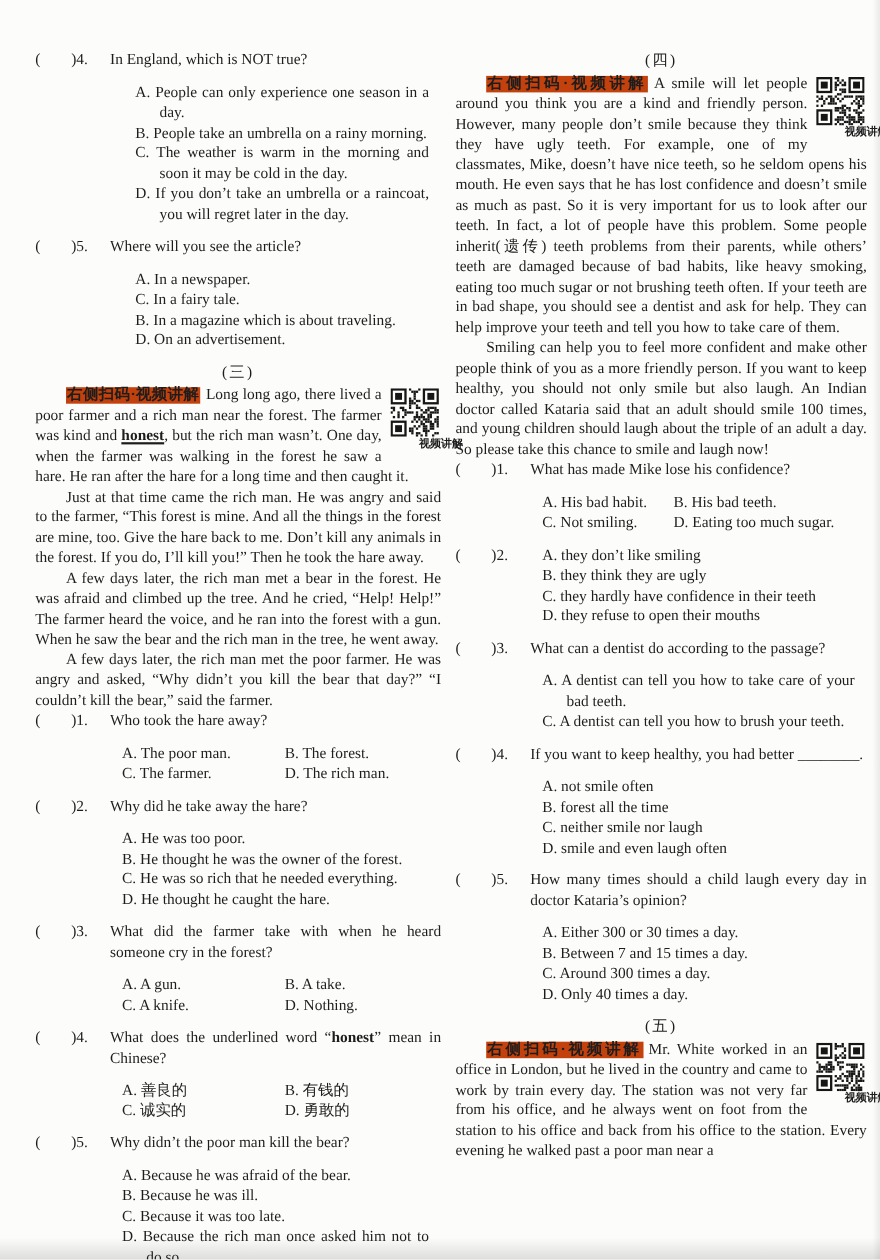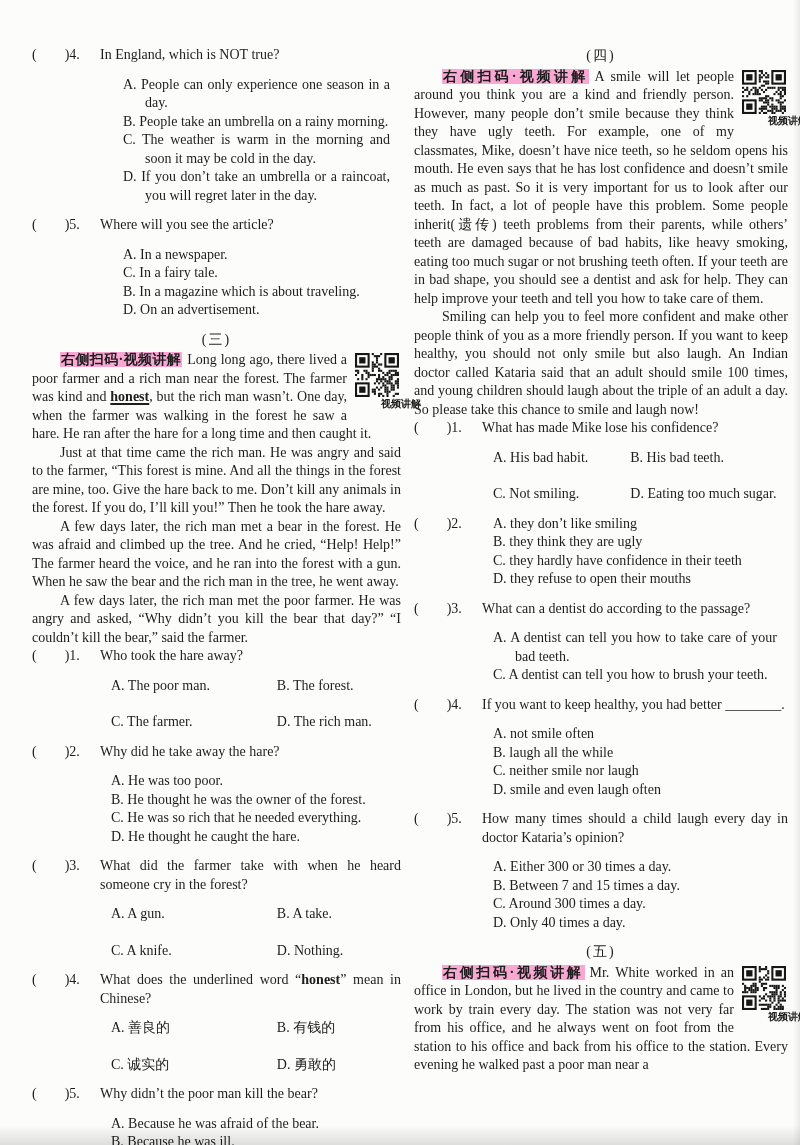--- a/index.html
+++ b/index.html
@@ -11,32 +11,32 @@
   .page::after{content:'';position:absolute;left:0;right:0;bottom:0;height:20px;
     background:linear-gradient(to bottom,rgba(0,0,0,0),rgba(0,0,0,0.12));pointer-events:none;}
   .page::before{content:'';position:absolute;top:0;bottom:0;right:0;width:7px;
     background:linear-gradient(to right,rgba(0,0,0,0),rgba(0,0,0,0.07));pointer-events:none;}
   .cols{display:flex;align-items:flex-start;padding:46px 12px 0 32px;gap:13px;}
   .col{flex:none;}
   .col-left{width:369px;}
   .col-right{width:374px;}
   .sec-title{text-align:center;margin:1px 0 2px 0;letter-spacing:2px;}
   .para{margin:0;text-align:justify;text-indent:2em;}
-  .scan-label{font-weight:bold;background:#f9a8d4;padding:0 1px;margin-right:5px;}
+  .scan-label{font-weight:bold;background:#c2410c;padding:0 1px;margin-right:5px;}
   .honest{font-weight:bold;text-decoration:underline;text-decoration-thickness:1.5px;text-underline-offset:2px;}
   .qr-block{float:right;width:48px;margin:2px 0 2px 6px;text-align:center;}
   .qr{display:block;width:44px;height:44px;margin:0 auto;}
   .qr-caption{display:block;font-size:10px;line-height:13px;font-weight:bold;white-space:nowrap;}
   .q{position:relative;padding-left:68px;margin:0;}
   .marker{position:absolute;left:0;top:0;white-space:pre;}
   .stem{text-align:justify;}
   .opts{margin:11px;}
   .q.deep .opts{margin-left:23px;}
   .opt{padding-left:22px;text-indent:-22px;text-align:justify;}
-  .opts.cols2{display:grid;grid-template-columns:53% 47%;gap:18px;}
+  .opts.cols2{display:grid;grid-template-columns:53% 47%;}
   .col-right .opts.cols2{grid-template-columns:42% 58%;}
   .page-number{position:absolute;left:60px;top:1139px;font-size:19px;letter-spacing:1px;margin-top:11px;}
 </style>
 </head>
 <body>
 
 <div class="page">
   <div class="cols">
 
     <div class="col col-left">
@@ -436,21 +436,21 @@
           <div class="opt">A. A dentist can tell you how to take care of your bad teeth.</div>
           <div class="opt">C. A dentist can tell you how to brush your teeth.</div>
         </div>
       </div>
 
       <div class="q">
         <span class="marker">(  )4.</span>
         <div class="stem">If you want to keep healthy, you had better ________.</div>
         <div class="opts">
           <div class="opt">A. not smile often</div>
-          <div class="opt">B. laugh all the while</div>
+          <div class="opt">B. forest all the time</div>
           <div class="opt">C. neither smile nor laugh</div>
           <div class="opt">D. smile and even laugh often</div>
         </div>
       </div>
 
       <div class="q">
         <span class="marker">(  )5.</span>
         <div class="stem">How many times should a child laugh every day in doctor Kataria’s opinion?</div>
         <div class="opts">
           <div class="opt">A. Either 300 or 30 times a day.</div>

